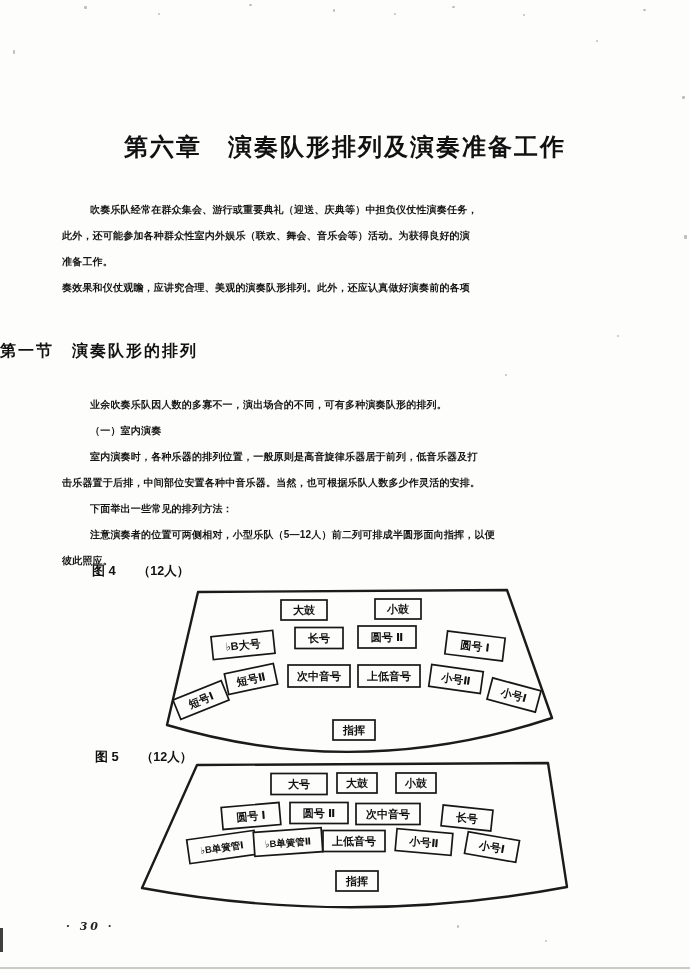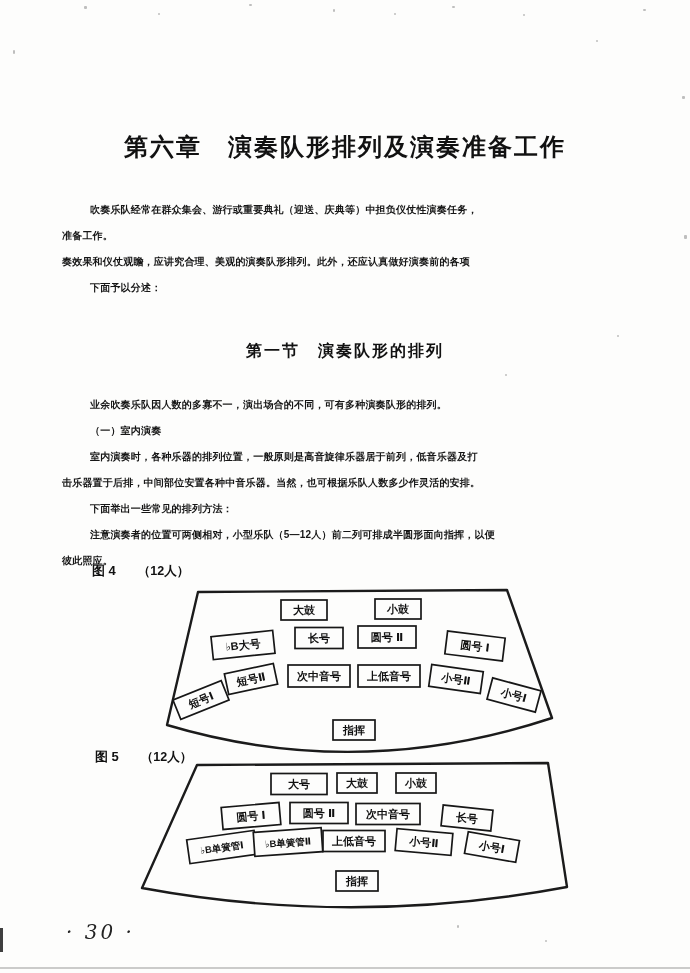--- a/index.html
+++ b/index.html
@@ -10,42 +10,42 @@
     font-family:"Liberation Sans","DejaVu Sans",sans-serif;
     color:#151515;
   }
   .chapter-title {
     position:absolute; top:131px; left:0; width:100%;
     text-align:center; font-size:24px; font-weight:bold;
     letter-spacing:2px; color:#111; white-space:nowrap;
   }
   .section-title {
     position:absolute; top:341px; left:0; width:100%;
-    text-align:center; font-size:16px; font-weight:bold;
+    font-size:16px; font-weight:bold;
     letter-spacing:2px; color:#111;
   }
   .para { position:absolute; left:62px; width:572px; }
   .para-1 { top:197px; }
   .para-2 { top:392px; }
   .bline {
     font-size:10px; line-height:26px; font-weight:bold;
     letter-spacing:0.2px; white-space:nowrap; color:#161616;
   }
   .indent { padding-left:28px; }
   .fig-caption {
     position:absolute; font-size:13px; font-weight:bold; color:#111;
     white-space:nowrap;
   }
   .fig-caption .note { margin-left:22px; font-size:12.5px; }
   .fig4-caption { top:562px; left:92px; }
   .fig5-caption { top:748px; left:95px; }
   .page-number {
     position:absolute; top:920px; left:66px;
     font-family:"DejaVu Serif","Liberation Serif",serif;
-    font-style:italic; font-weight:normal; font-size:20px; color:#222;
+    font-style:italic; font-weight:bold; font-size:11px; color:#222;
     letter-spacing:3px;
   }
   svg.diagrams { position:absolute; left:0; top:0; width:690px; height:973px; }
   svg.diagrams text {
     font-family:"Liberation Sans","DejaVu Sans",sans-serif;
     font-weight:bold; fill:#111;
   }
   .scan-noise { position:absolute; inset:0; pointer-events:none; }
   .speck { position:absolute; background:#8a8a8a; opacity:.55; border-radius:1px; }
   .edge-mark { position:absolute; left:0; top:928px; width:3px; height:24px; background:#3f3f3f; }
@@ -53,23 +53,23 @@
 </style>
 </head>
 <body>
 
 <div class="page">
 
   <div class="chapter-title">第六章　演奏队形排列及演奏准备工作</div>
 
   <div class="para para-1">
     <div class="bline indent">吹奏乐队经常在群众集会、游行或重要典礼（迎送、庆典等）中担负仪仗性演奏任务，</div>
+    <div class="bline">此外，还可能参加各种群众性室内外娱乐（联欢、舞会、音乐会等）活动。为获得良好的演</div>
     <div class="bline">准备工作。</div>
     <div class="bline">奏效果和仪仗观瞻，应讲究合理、美观的演奏队形排列。此外，还应认真做好演奏前的各项</div>
-    <div class="bline indent">下面予以分述：</div>
   </div>
 
   <div class="section-title">第一节　演奏队形的排列</div>
 
   <div class="para para-2">
     <div class="bline indent">业余吹奏乐队因人数的多寡不一，演出场合的不同，可有多种演奏队形的排列。</div>
     <div class="bline indent">（一）室内演奏</div>
     <div class="bline indent">室内演奏时，各种乐器的排列位置，一般原则是高音旋律乐器居于前列，低音乐器及打</div>
     <div class="bline">击乐器置于后排，中间部位安置各种中音乐器。当然，也可根据乐队人数多少作灵活的安排。</div>
     <div class="bline indent">下面举出一些常见的排列方法：</div>

